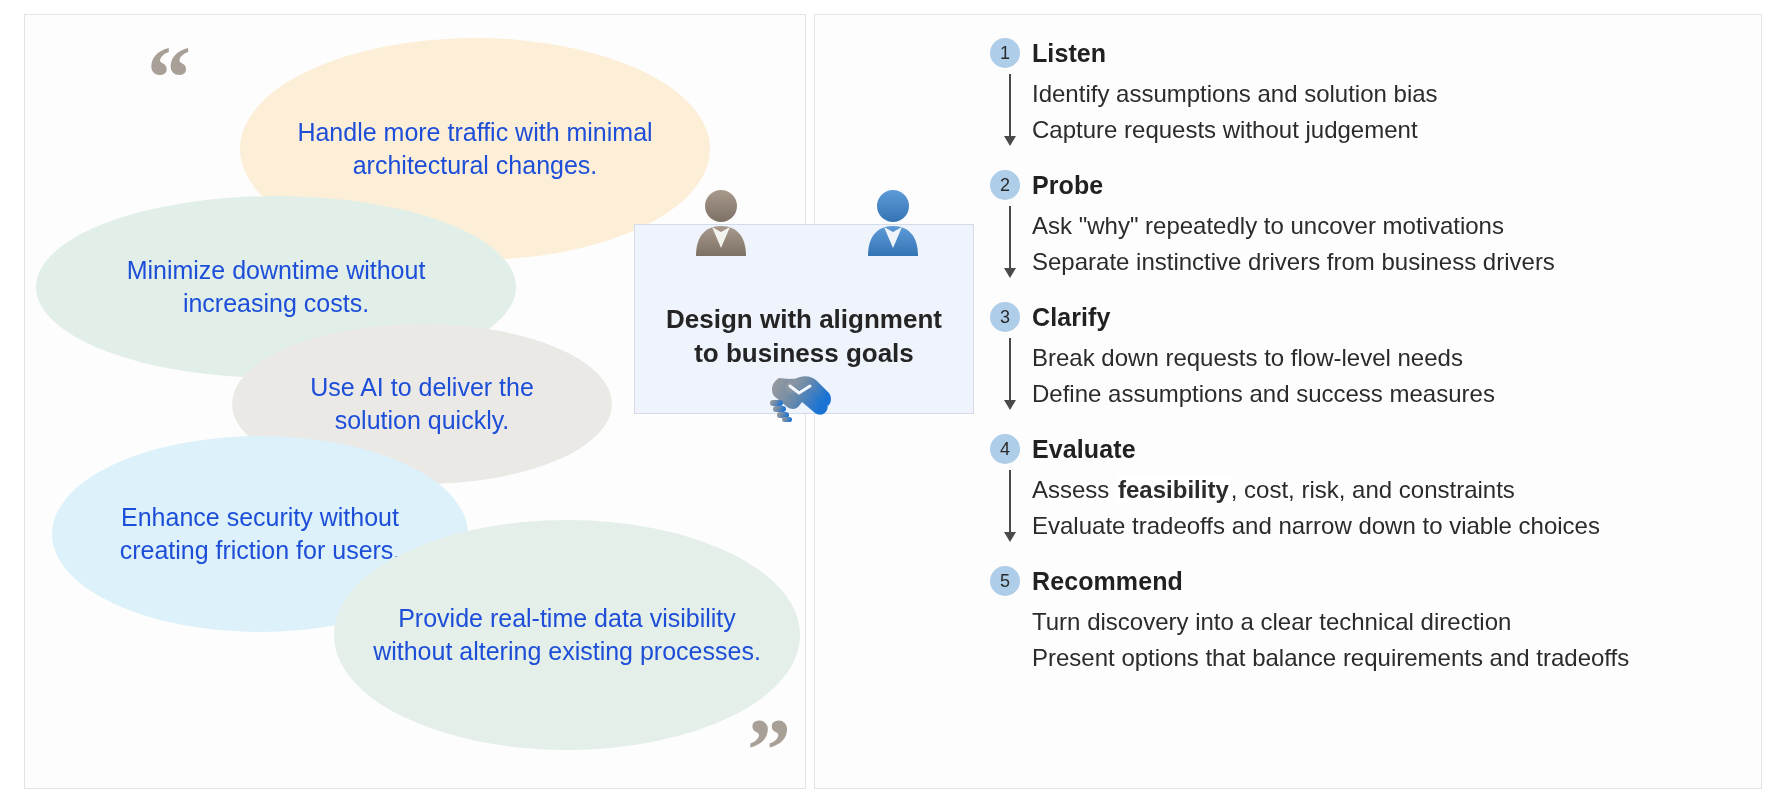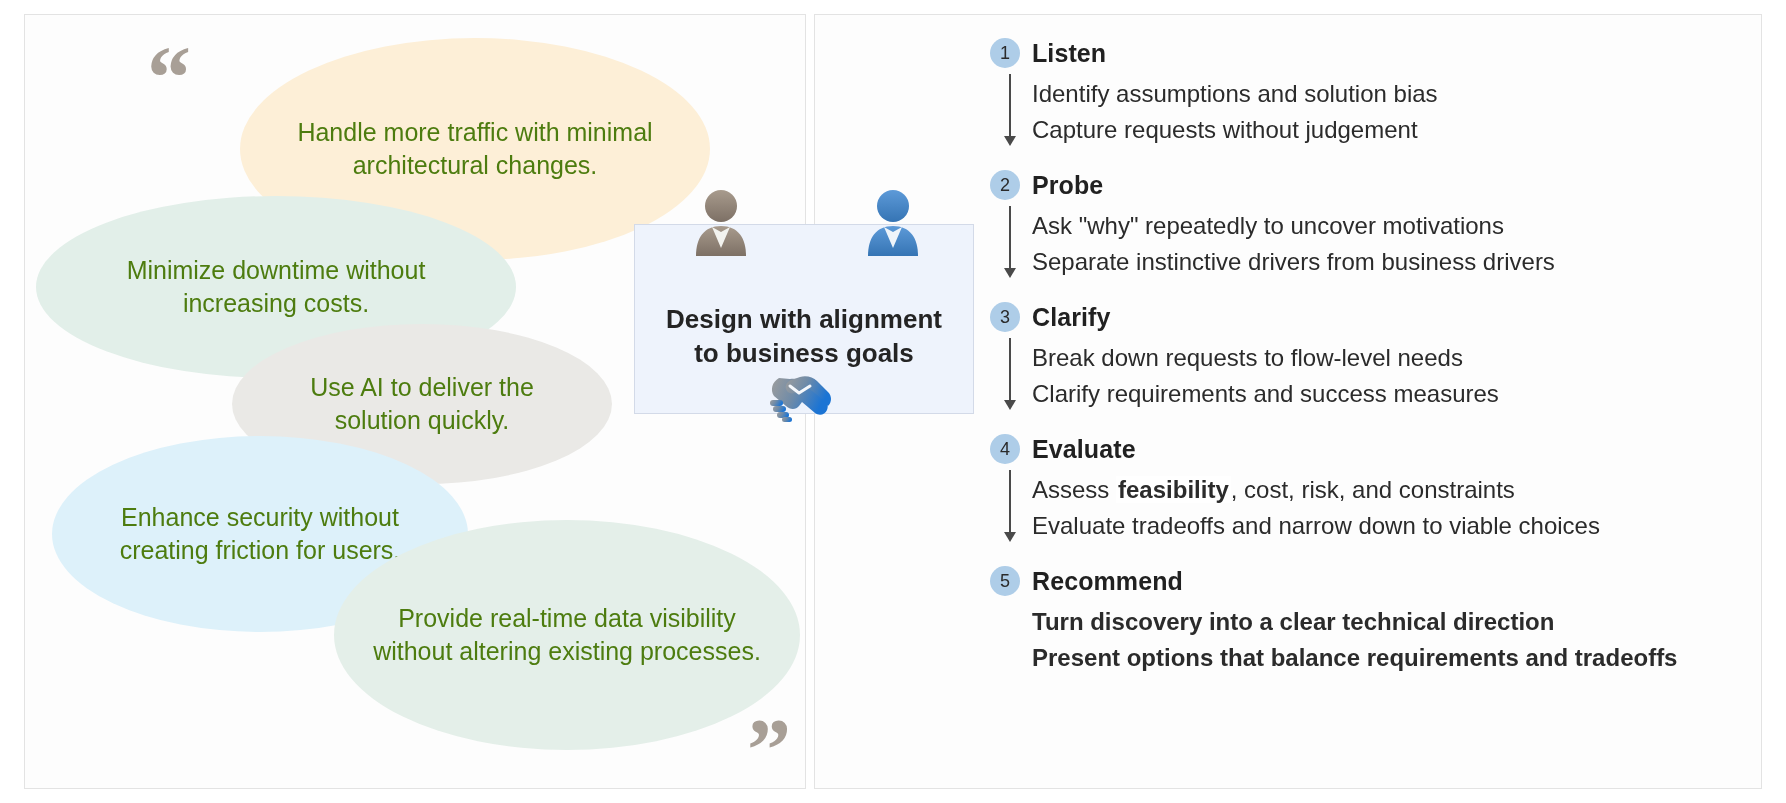--- a/index.html
+++ b/index.html
@@ -43,21 +43,21 @@
   .quote-close { left: 722px; top: 700px; }
 
   
   .ellipse {
     position: absolute;
     display: flex;
     align-items: center;
     justify-content: center;
     text-align: center;
     border-radius: 50%;
-    color: #4d7c0f;
+    color: #1d4ed8;
     font-size: 25px;
     line-height: 1.32;
     padding: 0 34px;
   }
   .el-1 { left: 240px; top: 38px;  width: 470px; height: 222px; background: #fdefd7; }
   .el-2 { left: 36px;  top: 196px; width: 480px; height: 182px; background: #e2efe9; }
   .el-3 { left: 232px; top: 324px; width: 380px; height: 160px; background: #eae9e6; }
   .el-4 { left: 52px;  top: 436px; width: 416px; height: 196px; background: #ddf1fa; }
   .el-5 { left: 334px; top: 520px; width: 466px; height: 230px; background: #e4efe9; }
 
@@ -172,21 +172,21 @@
     position: absolute;
     left: 0px;
     bottom: 0;
     width: 0;
     height: 0;
     border-left: 6px solid transparent;
     border-right: 6px solid transparent;
     border-top: 10px solid #4a4a4a;
   }
   .step-gap { height: 18px; }
-  .step-last .step-body { padding-left: 42px; font-weight: bold; }
+  .step-last .step-body { padding-left: 42px; }
 </style>
 </head>
 <body>
 
 <div class="canvas">
 
   <div class="panel panel-left">
     <div class="quote-mark quote-open">“</div>
     <div class="quote-mark quote-close">”</div>
   </div>
@@ -289,21 +289,21 @@
       <div class="step-head">
         <div class="step-num">3</div>
         <div class="step-title">Clarify</div>
       </div>
       <div class="step-body">
         <div class="connector">
           <div class="line"></div>
             <div class="head"></div>
         </div>
         <div class="step-line">Break down requests to flow-level needs</div>
-        <div class="step-line">Clarify requirements and success measures</div>
+        <div class="step-line">Define assumptions and success measures</div>
       </div>
     </div>
     <div class="step-gap"></div>
 
     <div class="step">
       <div class="step-head">
         <div class="step-num">4</div>
         <div class="step-title">Evaluate</div>
       </div>
       <div class="step-body">

